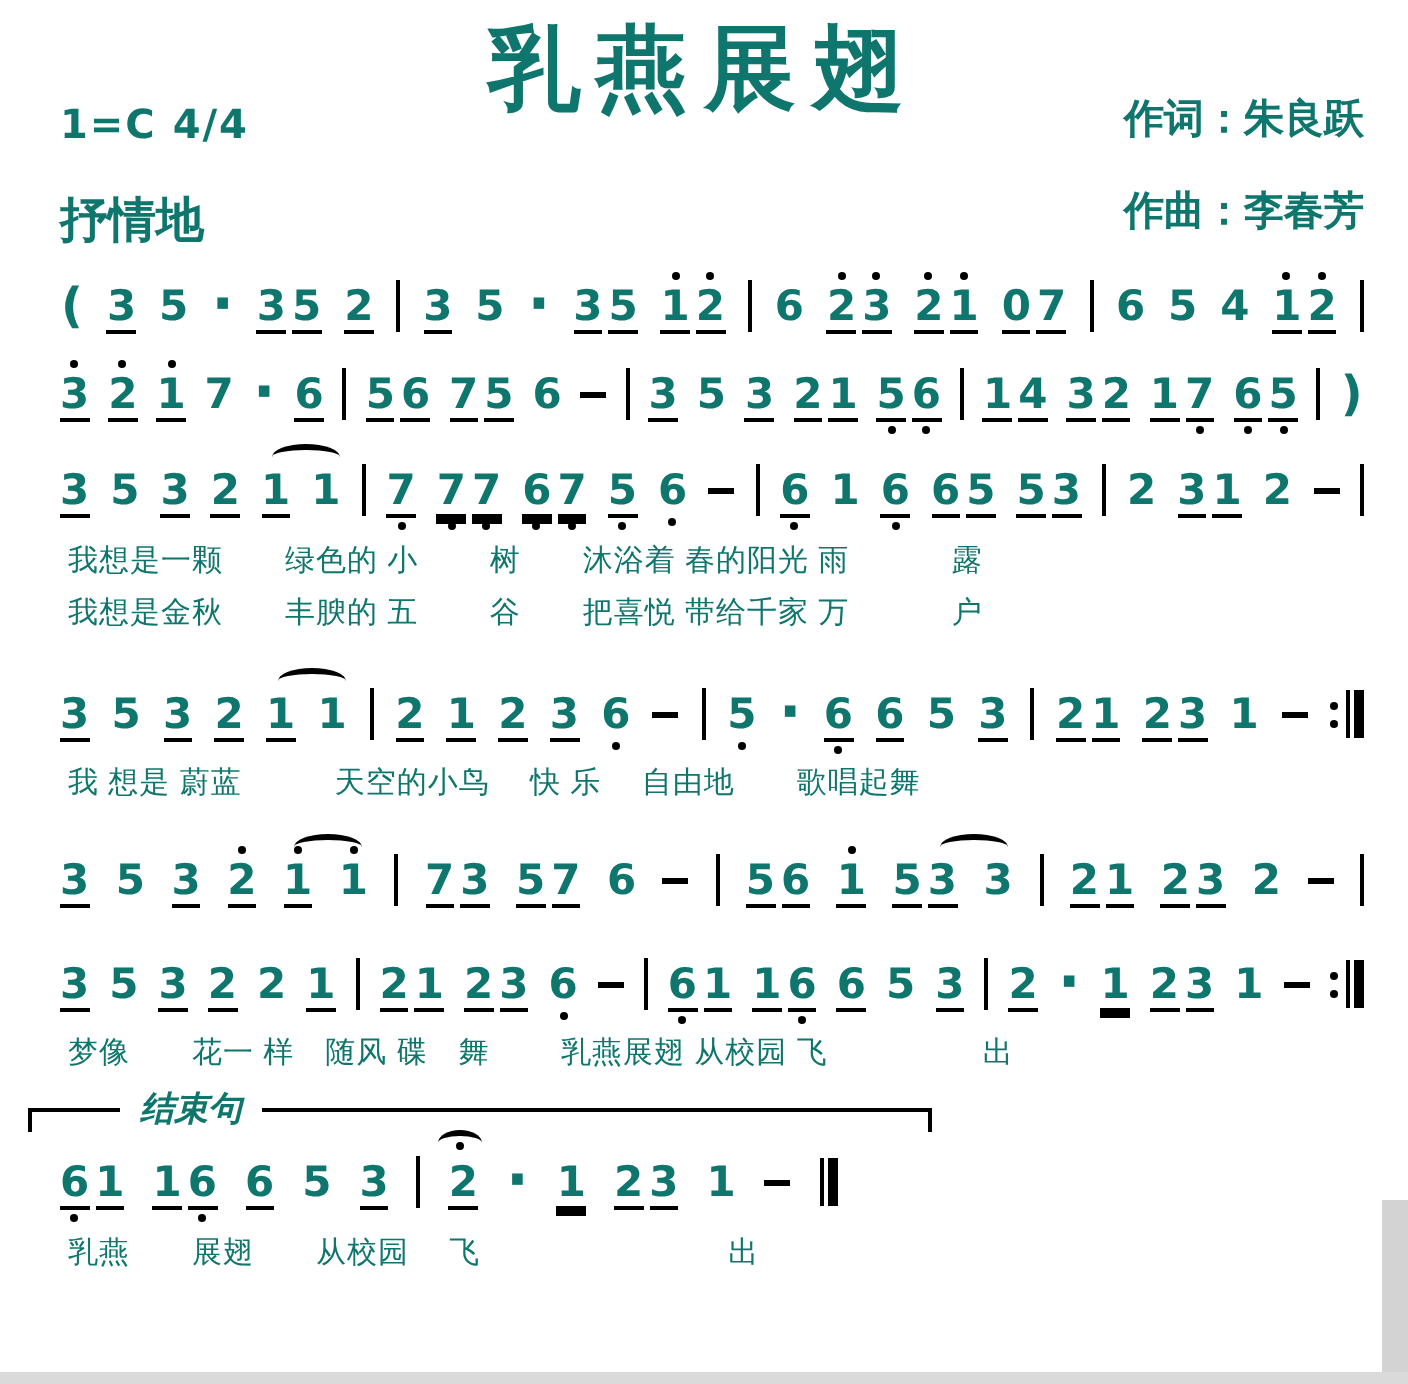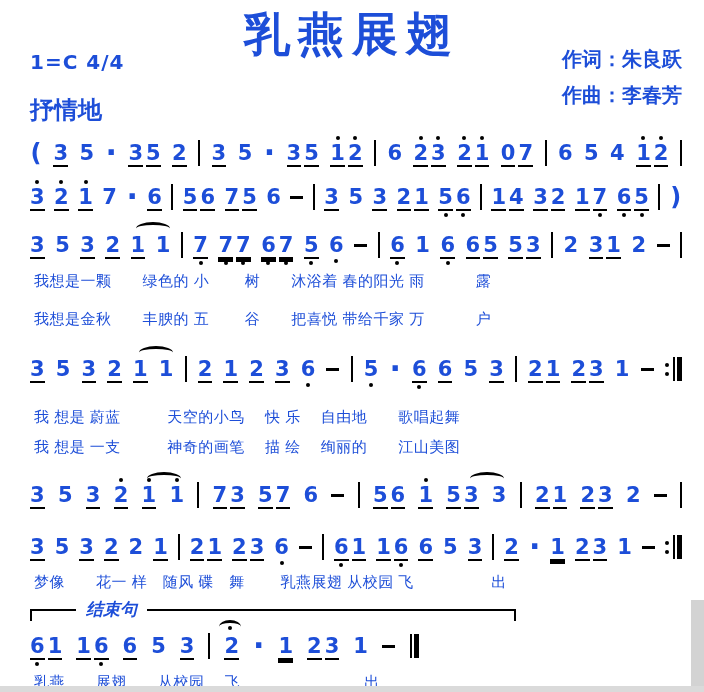--- a/index.html
+++ b/index.html
@@ -1,25 +1,25 @@
 <!DOCTYPE html>
 <html><head>
 <meta charset="utf-8">
 <style>
   html,body{margin:0;padding:0;background:#fff;}
   .page{position:relative;width:704px;height:692px;background:#ffffff;overflow:hidden;
-        font-family:"Liberation Sans",sans-serif;color:#1d4ed8;}
+        font-family:"Liberation Sans",sans-serif;color:#0f766e;}
   
   .header{position:relative;height:118px;}
   .key{position:absolute;left:30px;top:50px;font-size:20px;font-weight:bold;
        font-family:"DejaVu Sans",sans-serif;letter-spacing:1px;}
   .title{position:absolute;left:0;right:0;top:8px;text-align:center;font-size:46px;
          font-weight:900;letter-spacing:8px;line-height:52px;}
   .credit1{position:absolute;right:22px;top:46px;font-size:20px;font-weight:bold;margin-left:36px;}
-  .credit2{position:absolute;right:22px;top:82px;font-size:20px;font-weight:bold;}
+  .credit2{position:absolute;right:22px;top:92px;font-size:20px;font-weight:bold;}
   .tempo{position:absolute;left:30px;top:94px;font-size:24px;font-weight:bold;}
   
   .mrow{display:flex;justify-content:space-between;align-items:flex-start;
         padding:0 22px 0 30px;}
   .mrow.nospread{justify-content:flex-start;gap:14px;}
   .grp{display:flex;gap:3px;align-items:flex-start;}
   .tk{position:relative;display:flex;flex-direction:column;align-items:center;}
   .da,.db{height:7px;display:flex;align-items:center;justify-content:center;}
   .dot{width:4px;height:4px;border-radius:50%;background:#000;}
   .n{height:24px;min-width:12px;display:flex;align-items:center;justify-content:center;
@@ -33,33 +33,33 @@
   .rdcol{display:flex;flex-direction:column;gap:5px;justify-content:center;height:24px;margin-right:4px;}
   .barthin{width:2px;height:24px;background:#000;}
   .barthick{width:5px;height:24px;background:#000;margin-left:2px;}
   .arc{position:absolute;top:-4px;left:40%;width:34px;height:10px;
        border-top:3px solid #000;border-radius:50% 50% 0 0;}
   .arc.fer{left:-5px;width:22px;top:-7px;}
   .ferdot{position:absolute;top:-1px;left:4px;width:4px;height:4px;border-radius:50%;background:#000;}
   .lyric{padding-left:34px;font-size:15px;font-weight:normal;line-height:26px;height:26px;
          white-space:pre;letter-spacing:0.5px;}
   
-  .ending{position:relative;margin-left:30px;width:448px;height:12px;padding-left:34px;}
+  .ending{position:relative;margin-left:14px;width:448px;height:12px;}
   .bracket-line{position:absolute;left:0;top:0;width:100%;height:10px;
                 border-top:2px solid #000;border-left:2px solid #000;border-right:2px solid #000;}
   .bracket-label{position:absolute;left:46px;top:-9px;background:#fff;padding:0 10px;
                  font-size:17px;font-weight:bold;font-style:italic;line-height:20px;}
   
   .r-intro-line-1{margin-top:16px;}
   .r-intro-line-2{margin-top:4px;}
   .r-staff-line-1{margin-top:8px;}
   .r-lyric-line-1a{margin-top:2px;}
-  .r-lyric-line-1b{margin-top:12px;}
+  .r-lyric-line-1b{margin-top:0;}
   .r-staff-line-2{margin-top:18px;}
-  .r-lyric-line-2a{margin-top:14px;}
+  .r-lyric-line-2a{margin-top:1px;}
   .r-lyric-line-2b{margin-top:4px;}
   .r-staff-line-3{margin-top:16px;}
   .r-lyric-line-3{margin-top:2px;}
   .r-staff-line-4{margin-top:12px;}
   .r-lyric-line-4{margin-top:1px;}
   .r-ending-bracket{margin-top:14px;}
   .r-ending-staff-line{margin-top:6px;}
   .r-ending-lyric-line{margin-top:2px;}
   
   .edge-right{position:absolute;right:0;top:600px;width:13px;height:92px;background:#d3d3d3;}
@@ -790,21 +790,20 @@
               <span class="dot"></span>
               <span class="dot"></span>
             </span>
             <span class="barthin"></span>
             <span class="barthick"></span>
           </span>
           <span class="db"></span>
         </span>
       </div>
       <div class="lyric r-lyric-line-2a">我 想是 蔚蓝　　　天空的小鸟　 快 乐　 自由地　　歌唱起舞</div>
-      <div class="lyric r-lyric-line-2b">我 想是 一支　　　神奇的画笔　 描 绘　 绚丽的　　江山美图</div>
       <div class="mrow r-staff-line-3">
         <span class="tk">
           <span class="da"></span>
           <span class="n u1">3</span>
           <span class="db"></span>
         </span>
         <span class="tk">
           <span class="da"></span>
           <span class="n">5</span>
           <span class="db"></span>

